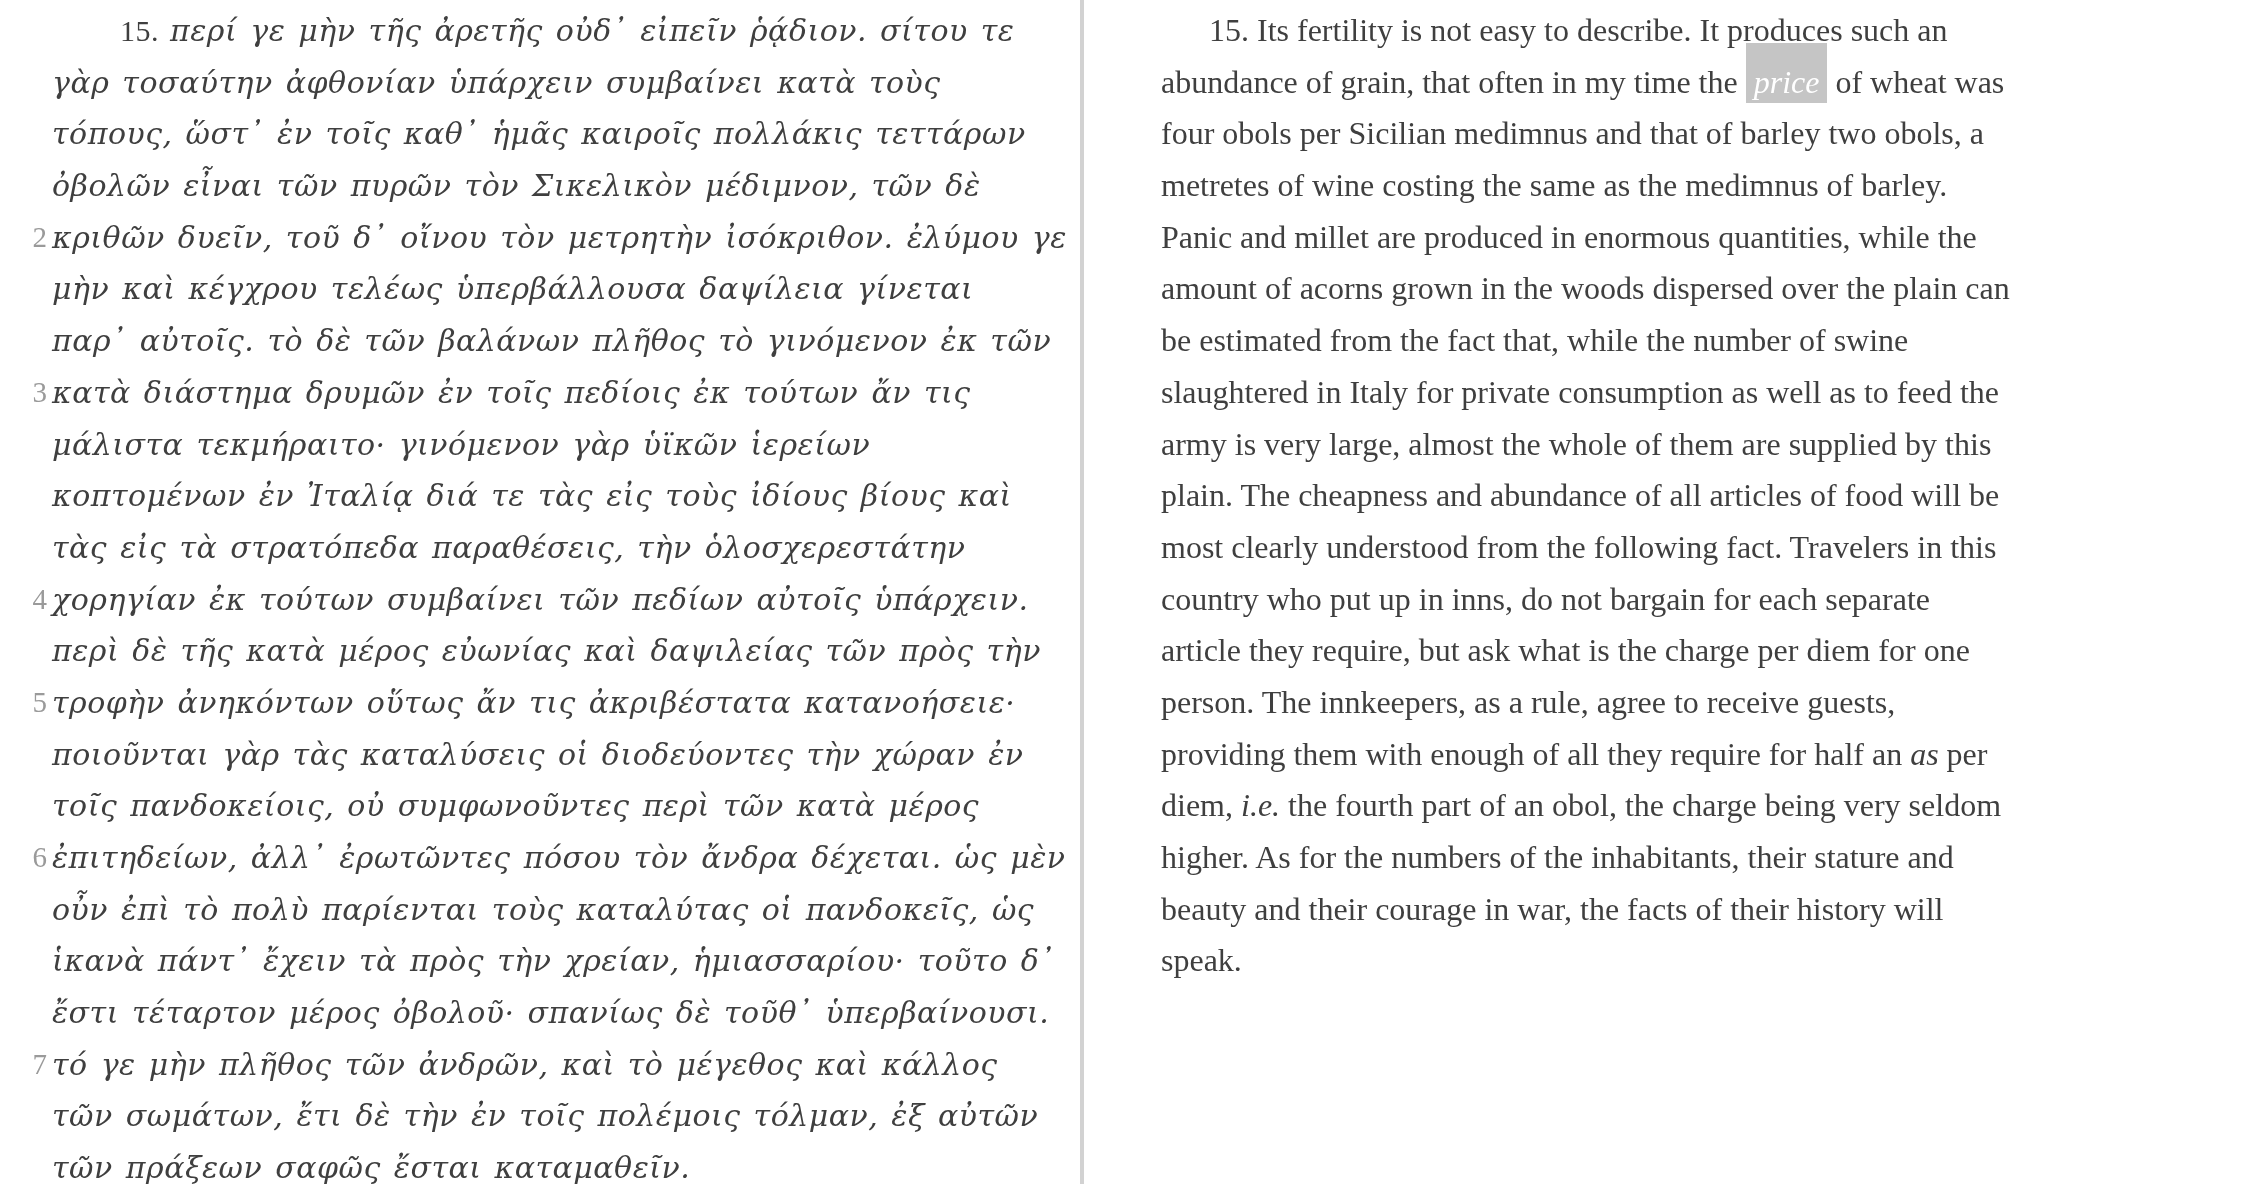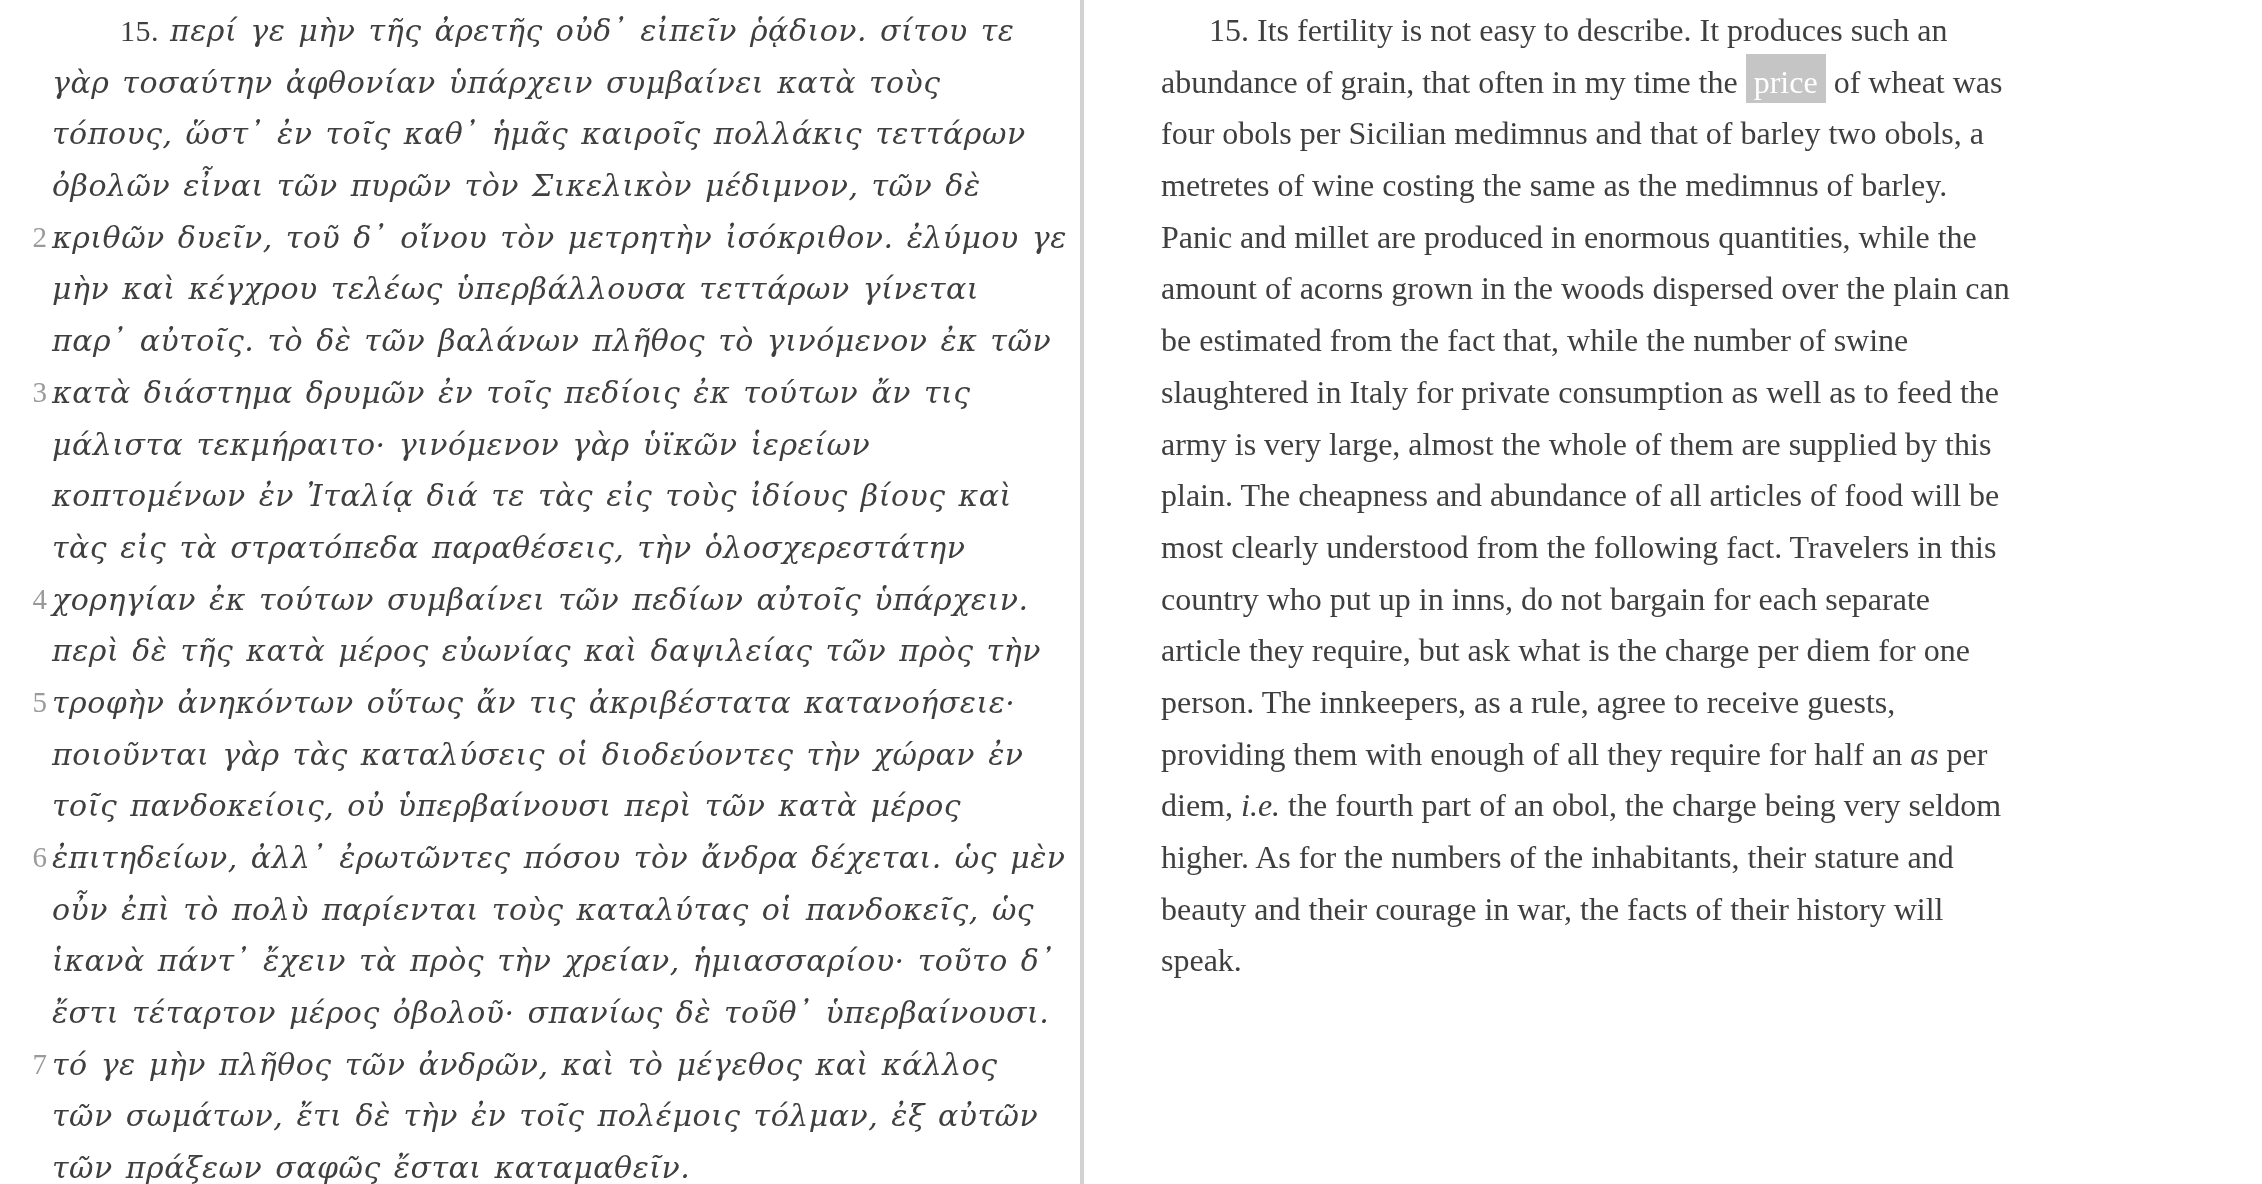--- a/index.html
+++ b/index.html
@@ -69,44 +69,45 @@
   .english-column .line-content {
     font-family: "Liberation Serif", serif;
     font-size: 32px;
     color: #3f3f3f;
     margin-top: 12px;
   }
   .italic { font-style: italic; }
   .highlight {
     background: #c5c5c5;
     color: #ffffff;
-    padding: 10px 8px 3px 8px;
+    padding: 21px 8px 3px 8px;
+    font-style: italic;
   }
 </style>
 </head>
 <body>
 
 <div class="page">
   <div class="column greek-column">
       <div class="text-line indented"><span class="margin-num"></span><span class="line-content"><span class="upright">15. </span><span>περί γε μὴν τῆς ἀρετῆς οὐδ᾽ εἰπεῖν ῥᾴδιον. σίτου τε</span></span></div>
       <div class="text-line"><span class="margin-num"></span><span class="line-content"><span>γὰρ τοσαύτην ἀφθονίαν ὑπάρχειν συμβαίνει κατὰ τοὺς</span></span></div>
       <div class="text-line"><span class="margin-num"></span><span class="line-content"><span>τόπους, ὥστ᾽ ἐν τοῖς καθ᾽ ἡμᾶς καιροῖς πολλάκις τεττάρων</span></span></div>
       <div class="text-line"><span class="margin-num"></span><span class="line-content"><span>ὀβολῶν εἶναι τῶν πυρῶν τὸν Σικελικὸν μέδιμνον, τῶν δὲ</span></span></div>
       <div class="text-line"><span class="margin-num">2</span><span class="line-content"><span>κριθῶν δυεῖν, τοῦ δ᾽ οἴνου τὸν μετρητὴν ἰσόκριθον. ἐλύμου γε</span></span></div>
-      <div class="text-line"><span class="margin-num"></span><span class="line-content"><span>μὴν καὶ κέγχρου τελέως ὑπερβάλλουσα τεττάρων γίνεται</span></span></div>
+      <div class="text-line"><span class="margin-num"></span><span class="line-content"><span>μὴν καὶ κέγχρου τελέως ὑπερβάλλουσα δαψίλεια γίνεται</span></span></div>
       <div class="text-line"><span class="margin-num"></span><span class="line-content"><span>παρ᾽ αὐτοῖς. τὸ δὲ τῶν βαλάνων πλῆθος τὸ γινόμενον ἐκ τῶν</span></span></div>
       <div class="text-line"><span class="margin-num">3</span><span class="line-content"><span>κατὰ διάστημα δρυμῶν ἐν τοῖς πεδίοις ἐκ τούτων ἄν τις</span></span></div>
       <div class="text-line"><span class="margin-num"></span><span class="line-content"><span>μάλιστα τεκμήραιτο· γινόμενον γὰρ ὑϊκῶν ἱερείων</span></span></div>
       <div class="text-line"><span class="margin-num"></span><span class="line-content"><span>κοπτομένων ἐν Ἰταλίᾳ διά τε τὰς εἰς τοὺς ἰδίους βίους καὶ</span></span></div>
       <div class="text-line"><span class="margin-num"></span><span class="line-content"><span>τὰς εἰς τὰ στρατόπεδα παραθέσεις, τὴν ὁλοσχερεστάτην</span></span></div>
       <div class="text-line"><span class="margin-num">4</span><span class="line-content"><span>χορηγίαν ἐκ τούτων συμβαίνει τῶν πεδίων αὐτοῖς ὑπάρχειν.</span></span></div>
       <div class="text-line"><span class="margin-num"></span><span class="line-content"><span>περὶ δὲ τῆς κατὰ μέρος εὐωνίας καὶ δαψιλείας τῶν πρὸς τὴν</span></span></div>
       <div class="text-line"><span class="margin-num">5</span><span class="line-content"><span>τροφὴν ἀνηκόντων οὕτως ἄν τις ἀκριβέστατα κατανοήσειε·</span></span></div>
       <div class="text-line"><span class="margin-num"></span><span class="line-content"><span>ποιοῦνται γὰρ τὰς καταλύσεις οἱ διοδεύοντες τὴν χώραν ἐν</span></span></div>
-      <div class="text-line"><span class="margin-num"></span><span class="line-content"><span>τοῖς πανδοκείοις, οὐ ὑπερβαίνουσι περὶ τῶν κατὰ μέρος</span></span></div>
+      <div class="text-line"><span class="margin-num"></span><span class="line-content"><span>τοῖς πανδοκείοις, οὐ συμφωνοῦντες περὶ τῶν κατὰ μέρος</span></span></div>
       <div class="text-line"><span class="margin-num">6</span><span class="line-content"><span>ἐπιτηδείων, ἀλλ᾽ ἐρωτῶντες πόσου τὸν ἄνδρα δέχεται. ὡς μὲν</span></span></div>
       <div class="text-line"><span class="margin-num"></span><span class="line-content"><span>οὖν ἐπὶ τὸ πολὺ παρίενται τοὺς καταλύτας οἱ πανδοκεῖς, ὡς</span></span></div>
       <div class="text-line"><span class="margin-num"></span><span class="line-content"><span>ἱκανὰ πάντ᾽ ἔχειν τὰ πρὸς τὴν χρείαν, ἡμιασσαρίου· τοῦτο δ᾽</span></span></div>
       <div class="text-line"><span class="margin-num"></span><span class="line-content"><span>ἔστι τέταρτον μέρος ὀβολοῦ· σπανίως δὲ τοῦθ᾽ ὑπερβαίνουσι.</span></span></div>
       <div class="text-line"><span class="margin-num">7</span><span class="line-content"><span>τό γε μὴν πλῆθος τῶν ἀνδρῶν, καὶ τὸ μέγεθος καὶ κάλλος</span></span></div>
       <div class="text-line"><span class="margin-num"></span><span class="line-content"><span>τῶν σωμάτων, ἔτι δὲ τὴν ἐν τοῖς πολέμοις τόλμαν, ἐξ αὐτῶν</span></span></div>
       <div class="text-line"><span class="margin-num"></span><span class="line-content"><span>τῶν πράξεων σαφῶς ἔσται καταμαθεῖν.</span></span></div>
     </div>
   <div class="divider"></div>
   <div class="column english-column">

